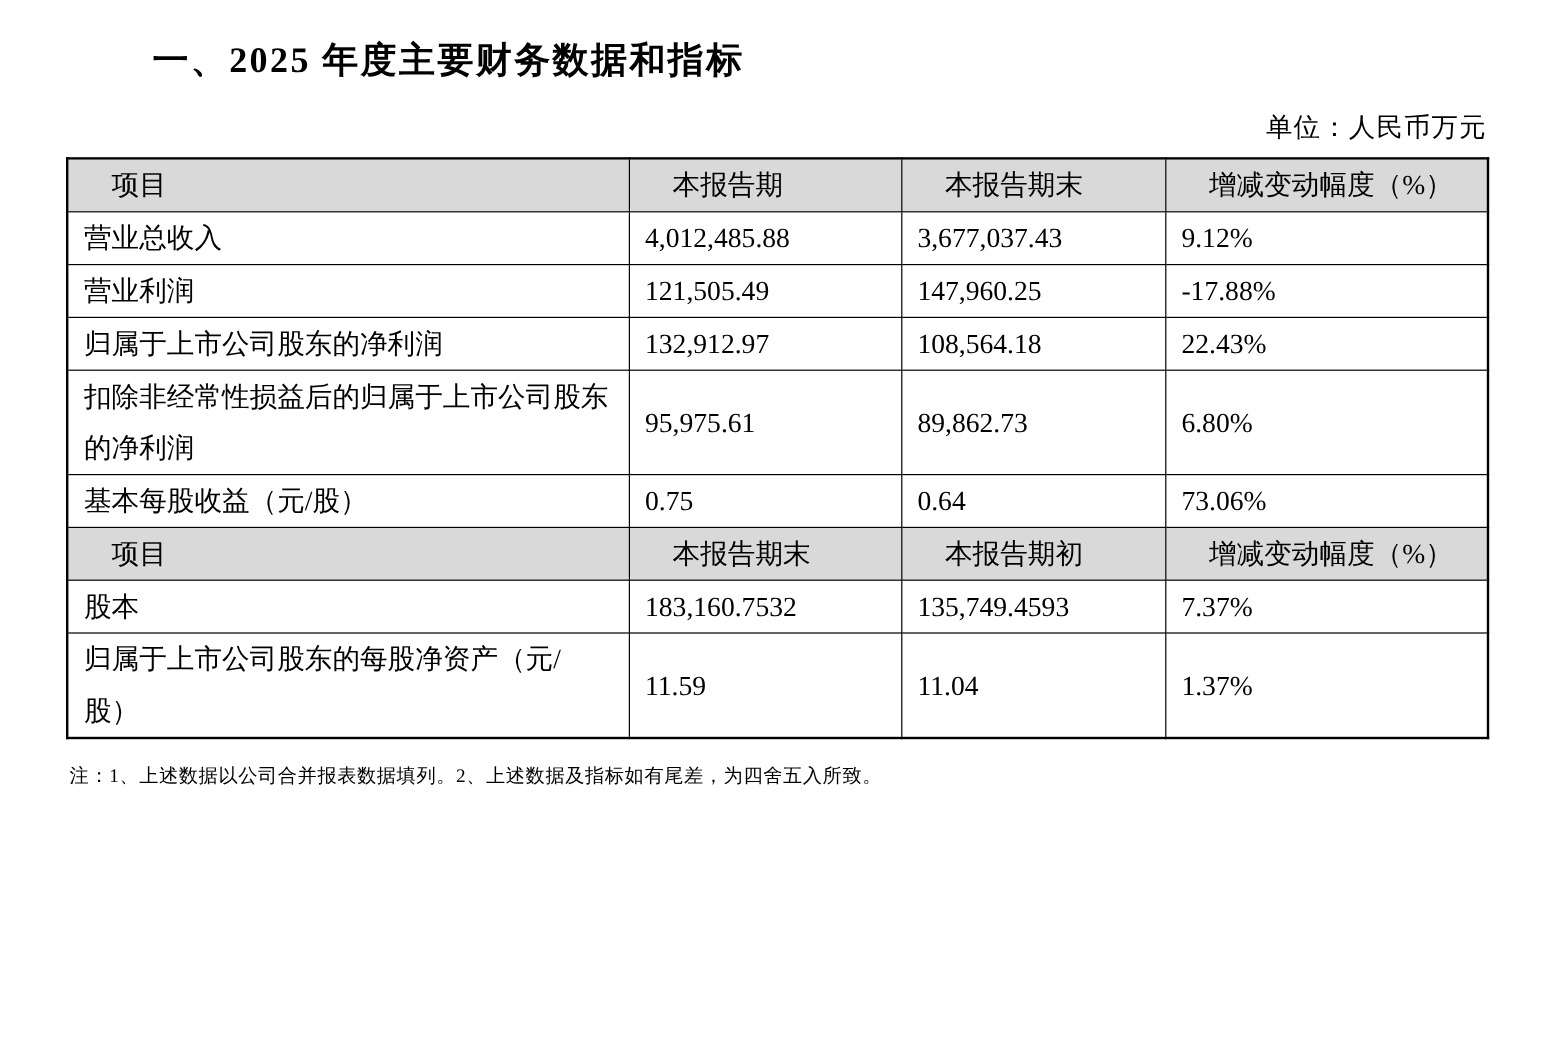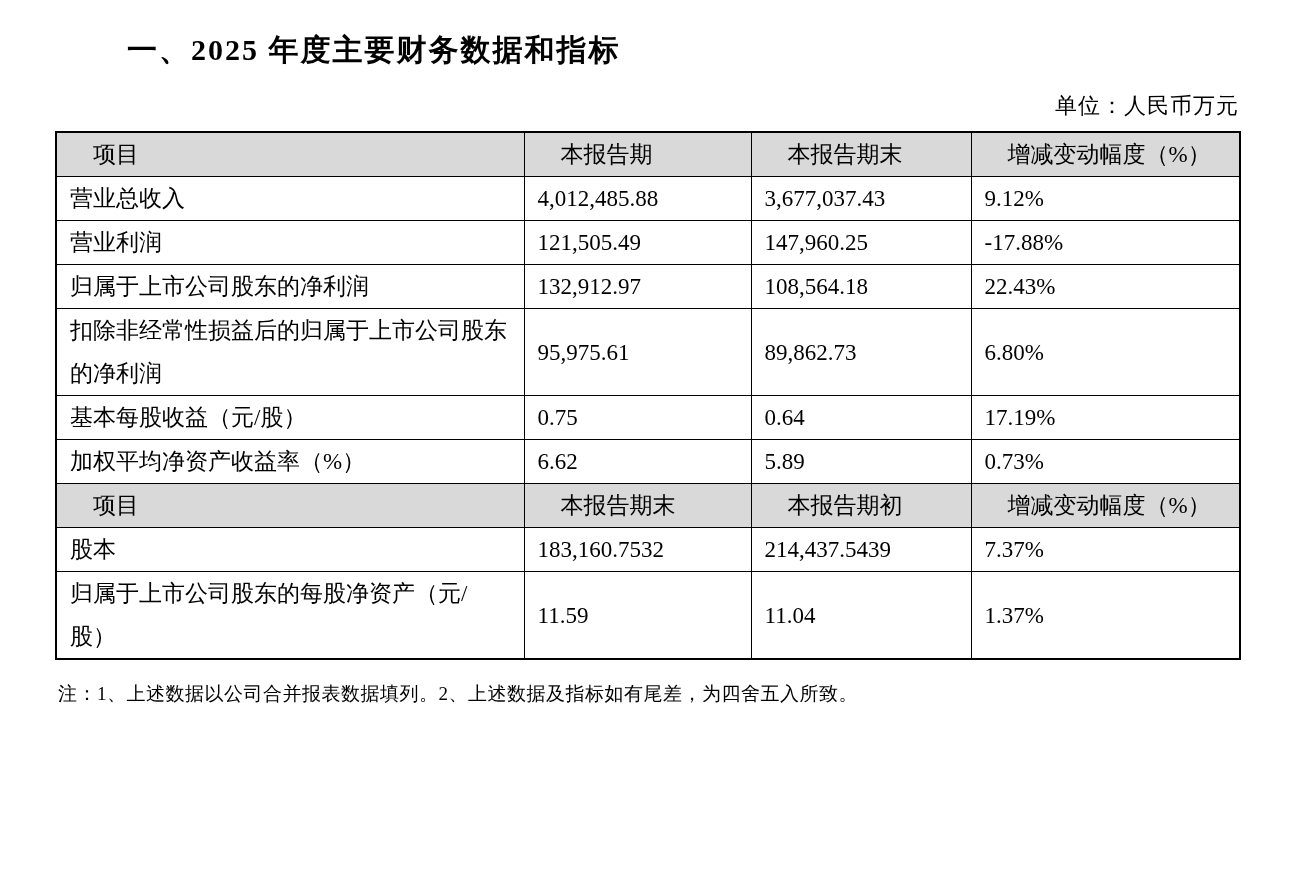--- a/index.html
+++ b/index.html
@@ -45,21 +45,21 @@
     overflow: hidden;
   }
   .fin-table tr.hdr th { background: #d9d9d9; padding-left: 36px; }
   .fin-table td.c-num { }
   .col-item   { width: 468px; }
   .col-cur    { width: 227px; }
   .col-prior  { width: 220px; }
   .col-change { width: 269px; }
   .note {
     margin: 21px 0 0 58px;
-    font-size: 19px;
+    font-size: 16px;
     letter-spacing: 0.5px;
   }
 </style>
 </head>
 <body>
 
 <div class="page">
 
   <h1 class="title">一、2025 年度主要财务数据和指标</h1>
 
@@ -102,40 +102,34 @@
       <tr>
         <td>扣除非经常性损益后的归属于上市公司股东的净利润</td>
         <td class="c-num">95,975.61</td>
         <td class="c-num">89,862.73</td>
         <td class="c-num">6.80%</td>
       </tr>
       <tr>
         <td>基本每股收益（元/股）</td>
         <td class="c-num">0.75</td>
         <td class="c-num">0.64</td>
-        <td class="c-num">17.19%</td>
-      </tr>
-      <tr>
-        <td>加权平均净资产收益率（%）</td>
-        <td class="c-num">6.62</td>
-        <td class="c-num">5.89</td>
-        <td class="c-num">0.73%</td>
+        <td class="c-num">73.06%</td>
       </tr>
 
       <tr class="hdr">
         <th>项目</th>
         <th>本报告期末</th>
         <th>本报告期初</th>
         <th>增减变动幅度（%）</th>
       </tr>
 
       <tr>
         <td>股本</td>
         <td class="c-num">183,160.7532</td>
-        <td class="c-num">214,437.5439</td>
+        <td class="c-num">135,749.4593</td>
         <td class="c-num">7.37%</td>
       </tr>
       <tr>
         <td>归属于上市公司股东的每股净资产（元/股）</td>
         <td class="c-num">11.59</td>
         <td class="c-num">11.04</td>
         <td class="c-num">1.37%</td>
       </tr>
     </tbody>
   </table>

